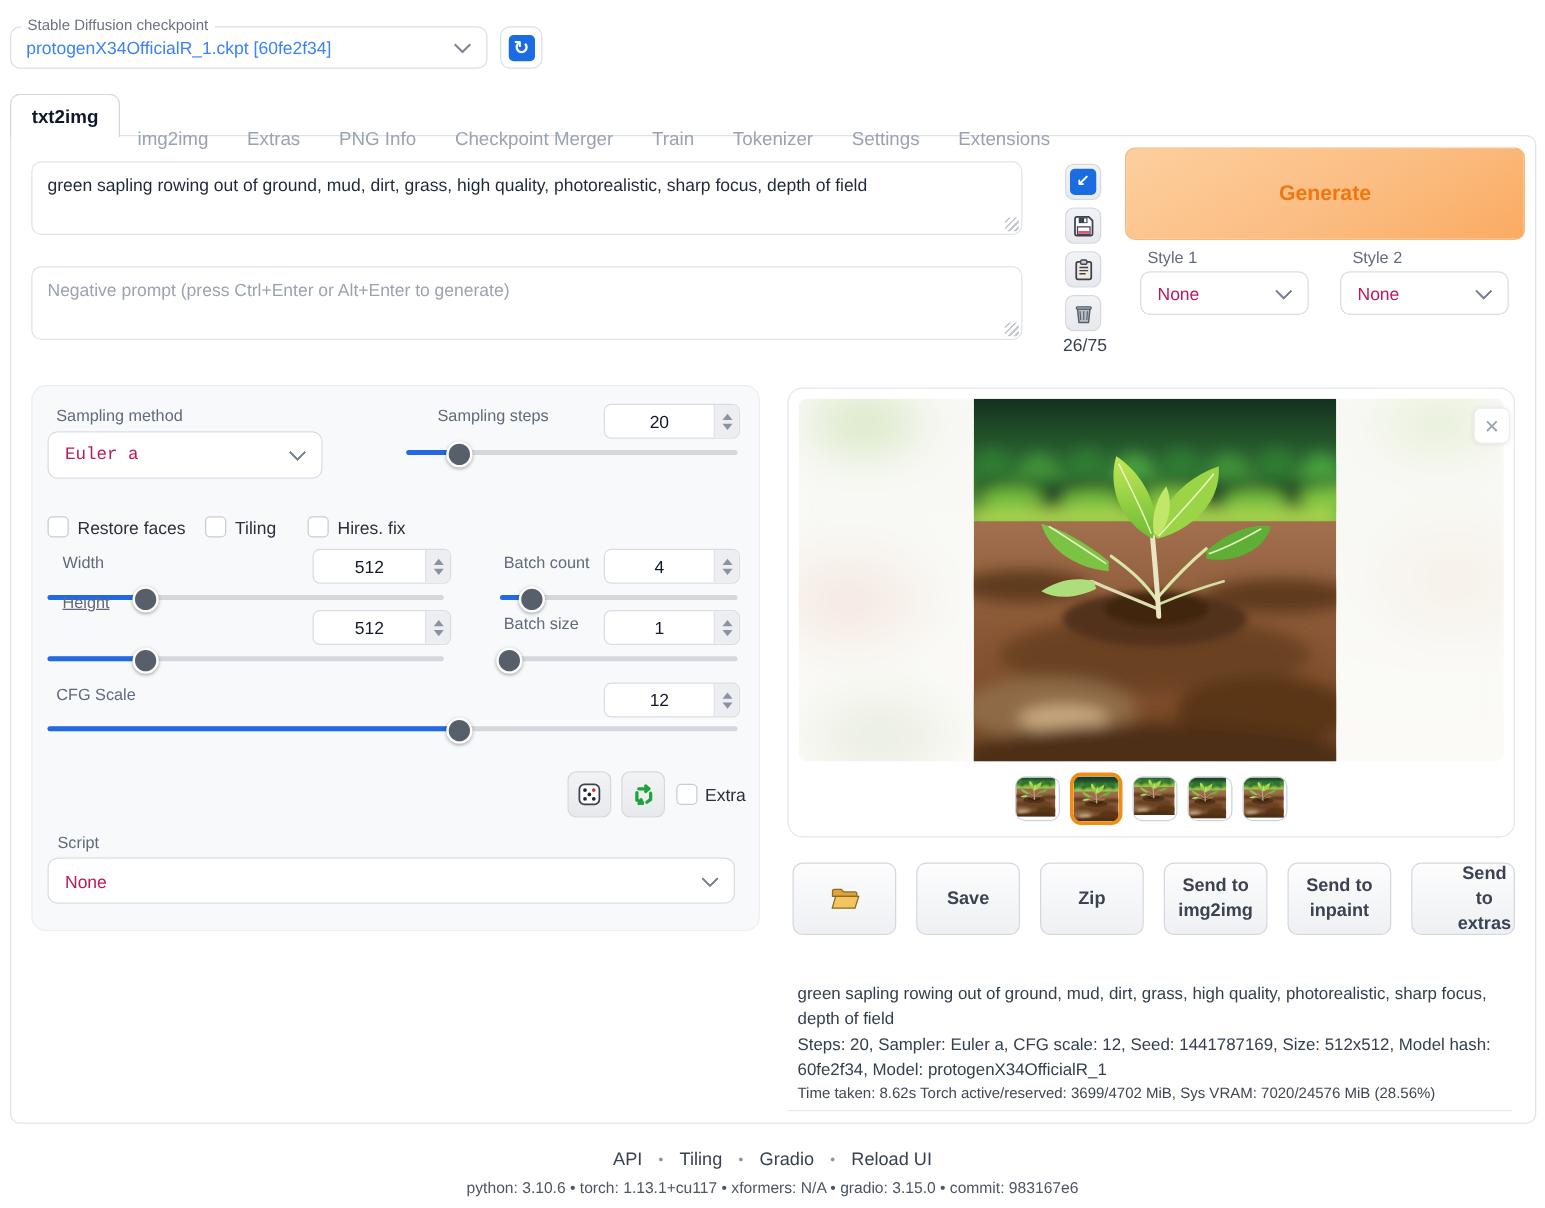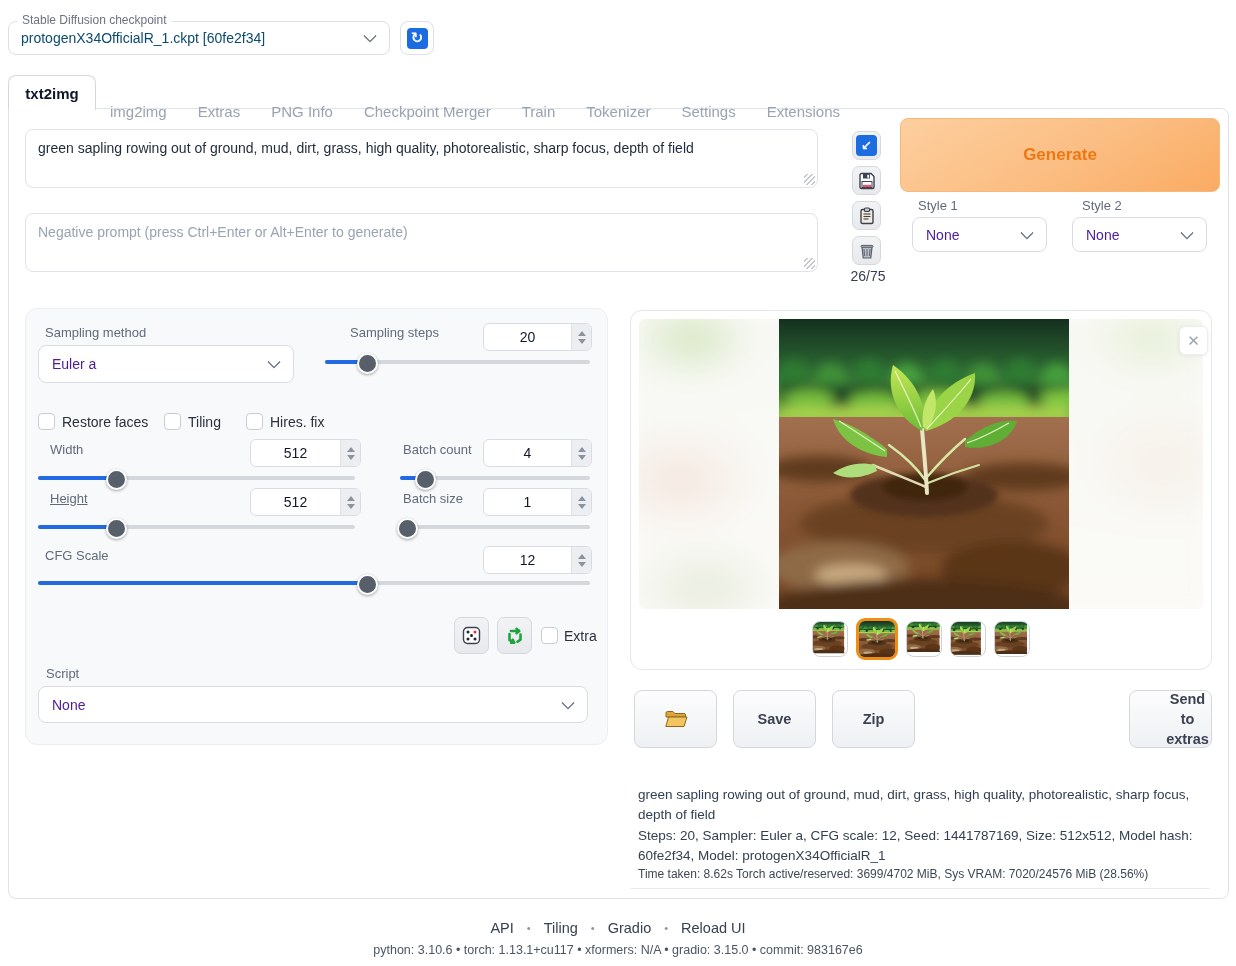--- a/index.html
+++ b/index.html
@@ -3,42 +3,42 @@
 <meta charset="utf-8">
 <style>
   html,body{margin:0;padding:0;background:#ffffff;}
   body{font-family:"Liberation Sans","DejaVu Sans",sans-serif;color:#1f2937;}
   #app{position:relative;width:1236px;height:966px;background:#fff;overflow:hidden;}
   .abs{position:absolute;margin-top:20px;}
 
   
   .fbox{position:absolute;background:#fff;border:1px solid #dcdfe4;border-radius:8px;}
   .fbox .legend{position:absolute;top:-9px;left:8px;background:#fff;padding:0 5px;font-size:12px;color:#6b7280;white-space:nowrap;}
-  .fbox .fval{position:absolute;left:12px;top:50%;transform:translateY(-50%);font-size:14px;color:#0c4a6e;}
+  .fbox .fval{position:absolute;left:12px;top:50%;transform:translateY(-50%);font-size:14px;color:#3b82f6;}
 
   .chev{position:absolute;right:14px;top:50%;width:8px;height:8px;border-right:2px solid #7b8494;border-bottom:2px solid #7b8494;transform:translateY(-70%) rotate(45deg);border-radius:1px;}
 
   
   .tab-inactive{font-size:15px;color:#9aa3b2;cursor:pointer;}
   .tab-active{position:absolute;left:8px;top:75px;width:86px;height:34px;background:#fff;border:1px solid #d4d8de;border-bottom:none;border-radius:8px 8px 0 0;z-index:3;display:flex;align-items:center;justify-content:center;font-size:15px;font-weight:bold;color:#0f172a;}
 
   .main-panel{position:absolute;left:8px;top:108px;width:1219px;height:789px;border:1px solid #dfe3e8;border-radius:0 8px 8px 8px;background:#fff;}
 
   textarea.prompt{position:absolute;border:1px solid #e0e3e8;border-radius:8px;padding:10px 12px;font-family:inherit;font-size:14px;color:#1f2937;resize:none;outline:none;box-sizing:border-box;background:#fff;}
   textarea.prompt::placeholder{color:#9aa3b2;}
   .grip{position:absolute;width:11px;height:11px;background:repeating-linear-gradient(135deg,transparent 0 2px,#c3c8cf 2px 3.5px);pointer-events:none;}
 
   .tool-btn{position:absolute;width:29px;height:29px;background:linear-gradient(180deg,#f2f3f5,#e7e9ed);border:1px solid #d5d9de;border-radius:7px;display:flex;align-items:center;justify-content:center;cursor:pointer;box-sizing:border-box;}
   .counter{position:absolute;font-size:14px;color:#374151;}
 
   .generate{position:absolute;left:900px;top:118px;width:318px;height:72px;border:1px solid #f7b87c;border-radius:8px;background:linear-gradient(150deg,#fdcf9f 0%,#fbbd82 55%,#faab62 100%);display:flex;align-items:center;justify-content:center;font-size:17px;font-weight:bold;color:#ef7712;cursor:pointer;}
 
   .label{position:absolute;font-size:13px;color:#606a7b;white-space:nowrap;}
   .dropdown{position:absolute;background:#fff;border:1px solid #d9dde3;border-radius:8px;box-sizing:border-box;cursor:pointer;}
-  .dropdown .dval{position:absolute;left:13px;top:50%;transform:translateY(-50%);font-size:14px;color:#4c1d95;}
+  .dropdown .dval{position:absolute;left:13px;top:50%;transform:translateY(-50%);font-size:14px;color:#be185d;}
 
   .settings-panel{position:absolute;left:25px;top:308px;width:583px;height:437px;background:#f8f9fb;border:1px solid #eceef1;border-radius:12px;box-sizing:border-box;}
 
   .numbox{position:absolute;height:28px;background:#fff;border:1px solid #d9dde3;border-radius:6px;box-sizing:border-box;overflow:hidden;padding-left:32px;}
   .numbox .nval{position:absolute;left:0;right:20px;top:50%;transform:translateY(-50%);text-align:center;font-size:14px;color:#111827;}
   .stepper{position:absolute;right:0;top:0;bottom:0;width:19px;background:#eceef2;border-left:1px solid #dfe2e7;display:flex;flex-direction:column;align-items:center;justify-content:center;gap:3px;cursor:pointer;}
   .tri-up{width:0;height:0;border-left:4px solid transparent;border-right:4px solid transparent;border-bottom:5px solid #8b93a1;}
   .tri-dn{width:0;height:0;border-left:4px solid transparent;border-right:4px solid transparent;border-top:5px solid #8b93a1;}
 
   .slider{position:absolute;height:18px;}
@@ -236,21 +236,21 @@
   </div>
   <span class="label" style="left:1082px;top:198px;">Style 2</span>
   <div class="dropdown" style="left:1072px;top:217px;width:135px;height:35px;">
     <span class="dval">None</span>
       <span class="chev"></span>
   </div>
 
   <div class="settings-panel"></div>
 
   <span class="label" style="left:45px;top:325px;">Sampling method</span>
-  <div class="dropdown" style="left:38px;top:345px;width:256px;height:38px;">
+  <div class="dropdown" style="left:38px;top:345px;width:220px;height:38px;font-family:Liberation Mono, monospace;">
     <span class="dval">Euler a</span>
       <span class="chev"></span>
   </div>
   <span class="label" style="left:330px;top:325px;margin-left:20px;">Sampling steps</span>
   <div class="numbox" style="left:483px;top:323px;width:109px;">
     <span class="nval">20</span>
     <span class="stepper">
         <i class="tri-up"></i>
         <i class="tri-dn"></i>
       </span>
@@ -288,21 +288,21 @@
         <i class="tri-up"></i>
         <i class="tri-dn"></i>
       </span>
   </div>
   <div class="slider" style="left:400px;top:469px;width:190px;">
     <div class="track"></div>
       <div class="fill" style="width:12.6%"></div>
       <div class="thumb" style="left:12.6%"></div>
   </div>
 
-  <span class="label" style="left:50px;top:491px;text-decoration:underline;">Height</span>
+  <span class="label" style="left:50px;top:474px;text-decoration:underline;">Height</span>
   <div class="numbox" style="left:250px;top:488px;width:111px;">
     <span class="nval">512</span>
     <span class="stepper">
         <i class="tri-up"></i>
         <i class="tri-dn"></i>
       </span>
   </div>
   <div class="slider" style="left:38px;top:518px;width:317px;">
     <div class="track"></div>
       <div class="fill" style="width:24.3%"></div>
@@ -410,20 +410,26 @@
       <path d="M2,4 a1.5,1.5 0 0 1 1.5,-1.5 H9 l2,2 H20 a1.5,1.5 0 0 1 1.5,1.5 V8 H2 Z" fill="#e0a33c" stroke="#8a6a1f" stroke-width="1"></path>
       <path d="M4.5,8 H23 L20,17.5 H1.8 Z" fill="#f4c45f" stroke="#8a6a1f" stroke-width="1"></path>
     </svg>
   </div>
   <div class="gal-btn" style="left:832px;">
       <span>Zip</span>
     </div>
   <div class="gal-btn" style="left:733px;">
       <span>Save</span>
     </div>
+  <div class="gal-btn" style="left:931px;">
+      <span style="width:70px;">Send to img2img</span>
+    </div>
+  <div class="gal-btn" style="left:1030px;">
+      <span style="width:70px;">Send to inpaint</span>
+    </div>
   <div class="gal-btn" style="left:1129px;padding-left:36px;">
       <span style="width:70px;">Send to extras</span>
     </div>
 
   <div class="info-text" style="top:785px;">green sapling rowing out of ground, mud, dirt, grass, high quality, photorealistic, sharp focus, depth of field</div>
   <div class="info-text" style="top:826px;">Steps: 20, Sampler: Euler a, CFG scale: 12, Seed: 1441787169, Size: 512x512, Model hash: 60fe2f34, Model: protogenX34OfficialR_1</div>
   <div class="perf-text" style="top:867px;">Time taken: 8.62s  Torch active/reserved: 3699/4702 MiB, Sys VRAM: 7020/24576 MiB (28.56%)</div>
   <div class="divider" style="top:888px;"></div>
 
   <div class="footer-links">

